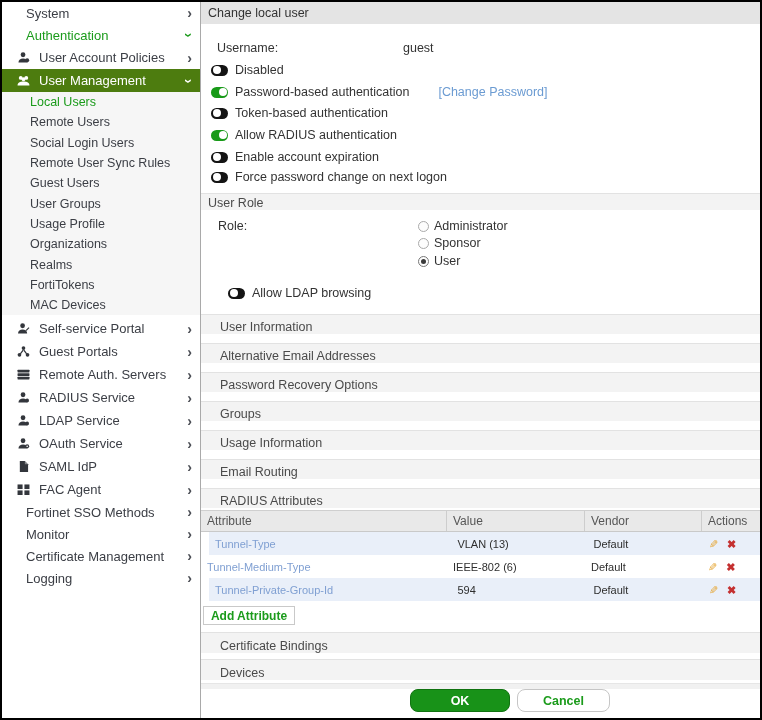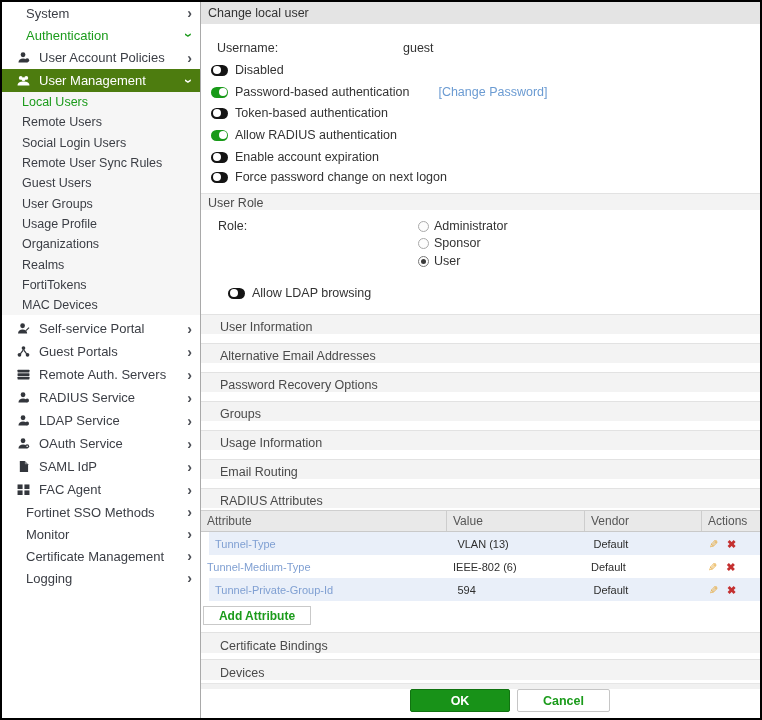--- a/index.html
+++ b/index.html
@@ -8,21 +8,21 @@
     position: relative; width: 762px; height: 720px;
     border: 2px solid #000; background: #fff; overflow: hidden;
     font-family: "Liberation Sans", sans-serif; color: #3b3e45;
   }
   
   .sidebar { position: absolute; left: 0; top: 0; width: 199px; height: 100%;
              border-right: 1px solid #a9a9a9; background: #fff; display: flex; flex-direction: column; }
   .side-row { position: relative; display: flex; align-items: center; cursor: default; flex: none; }
   .lvl1 { height: 22px; padding-left: 24px; font-size: 13px; }
   .lvl2 { height: 23px; padding-left: 15px; font-size: 13px; }
-  .lvl3 { height: 20.3px; padding-left: 20px; font-size: 12.5px; background: #f6f6f6; }
+  .lvl3 { height: 20.3px; padding-left: 28px; font-size: 12.5px; background: #f6f6f6; }
   .icon { display: inline-flex; width: 15px; margin-right: 7px; color: #33363c; flex: none; }
   .chev { position: absolute; right: 8px; font-size: 14px; font-weight: bold; color: #4a4d54; line-height: 1; }
   .chev.down { transform: rotate(90deg); }
   .green-text { color: #1b9b1b; }
   .green-text .chev { color: #1b9b1b; }
   .selected-bar { background: #4d7c0f; color: #fff; }
   .selected-bar .icon, .selected-bar .chev { color: #fff; }
   
   .content { position: absolute; left: 199px; top: 0; right: 0; bottom: 0; background: #fff; }
   .title-bar { position: absolute; top: 0; left: 0; right: 0; height: 22px; background: #e4e4e4;
@@ -60,24 +60,24 @@
   .thead .tc { border-right: 1px solid #cdcdcd; height: 100%; display: flex; align-items: center; }
   .thead .tc:last-child { border-right: none; }
   .r-alt { background: #e9eff9; margin-left: 8px; }
   .attr-link { color: #7f9fd2; cursor: pointer; }
   .cellv { color: #2e2e2e; }
   .acticon { display: inline-block; margin-right: 6px; cursor: pointer; font-size: 11px; line-height: 1; }
   .pencil { color: #e6a93c; transform: scaleX(-1); display:inline-block; }
   .delx { color: #c43030; font-weight: bold; }
   
   .btn { position: absolute; display: flex; align-items: center; justify-content: center;
-         font-size: 12.5px; font-weight: bold; height: 23px; cursor: pointer; border-radius: 2px; }
+         font-size: 12.5px; font-weight: bold; height: 23px; cursor: pointer; border-radius: 8px; }
   .ok-btn { left: 209px; top: 687px; width: 100px; background: #189218; border: 1px solid #117311; color: #fff; }
   .cancel-btn { left: 316px; top: 687px; width: 93px; background: #fff; border: 1px solid #c6c6c6; color: #1b9b1b; }
-  .add-btn { position: absolute; left: 2px; top: 604px; width: 108px; height: 19px; background: #fff;
+  .add-btn { position: absolute; left: 2px; top: 604px; width: 92px; height: 19px; background: #fff;
              border: 1px solid #c9c9c9; color: #1b9b1b; font-size: 12px; font-weight: bold;
              display: flex; align-items: center; justify-content: center; cursor: pointer; }
   .sep { position: absolute; left: 0; right: 0; top: 681px; height: 6px; background: #f1f1f1; border-top: 1px solid #e6e6e6; }
 </style>
 </head>
 <body>
 
 <div class="frame">
 
   <aside class="sidebar">

